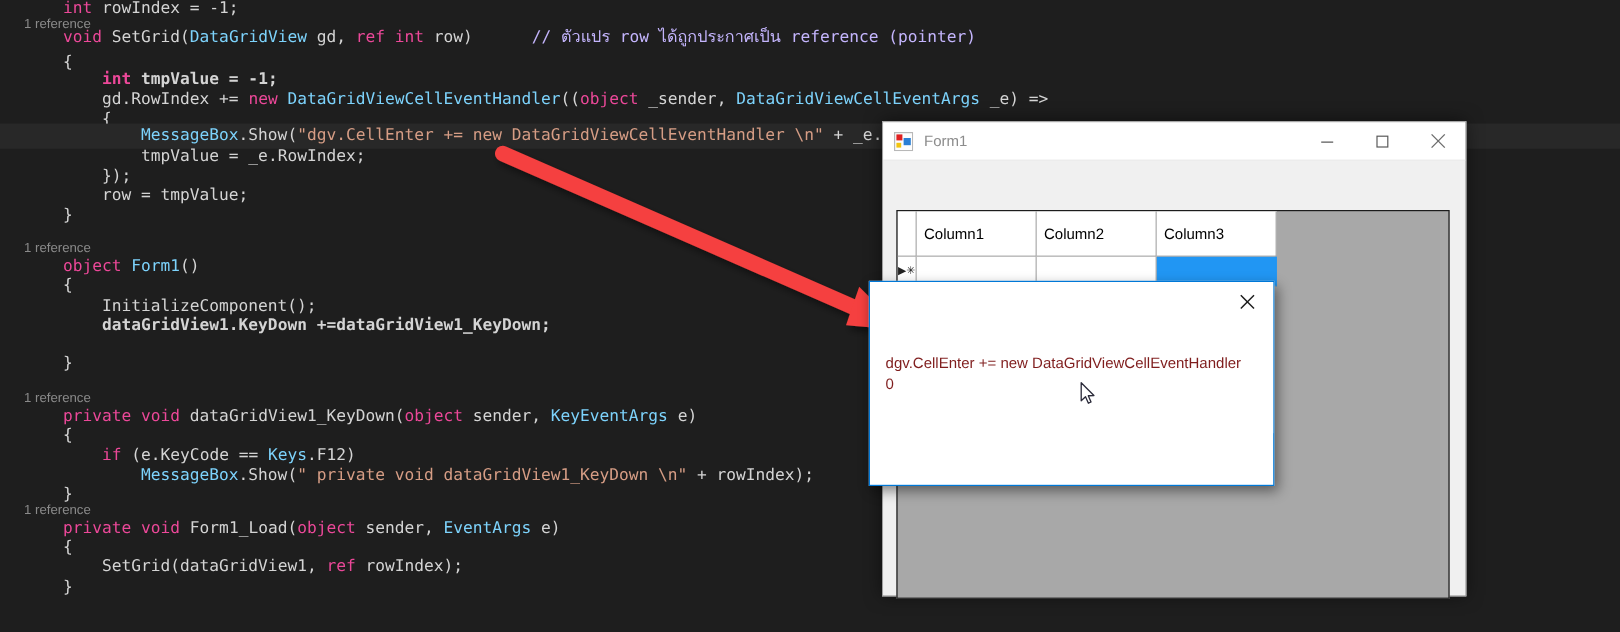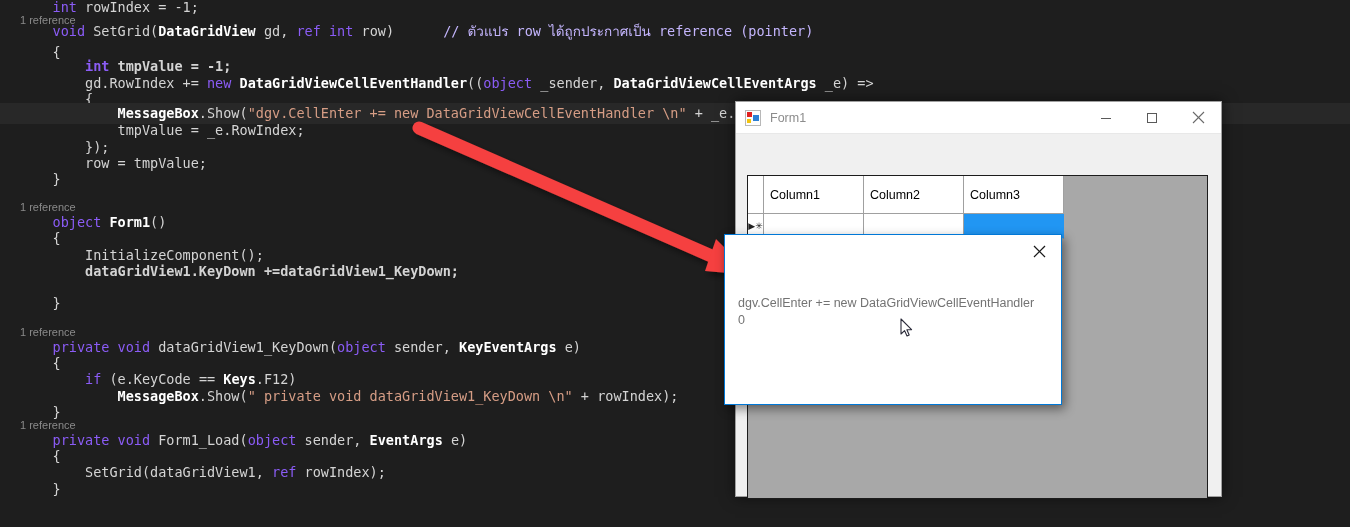--- a/index.html
+++ b/index.html
@@ -25,22 +25,22 @@
     padding-left:20px;
     box-sizing:border-box;
   }
   .code-line.hl{background:#282828;}
   .ref-line{
     position:absolute;left:0;width:1350px;height:16px;line-height:16px;
     font-family:"Liberation Sans","DejaVu Sans",sans-serif;
     font-size:11px;color:#8a8a8a;padding-left:20px;
     box-sizing:border-box;white-space:pre;
   }
-  .kw{color:#8b5cf6;}      
-  .ty{color:#ffffff;font-weight:bold;}      
+  .kw{color:#ec4899;}      
+  .ty{color:#7dd3fc;}      
   .st{color:#d69d85;}      
   .cm{color:#c4b5fd;margin-left:41px;}      
   .pl{color:#d4d4d4;}
 
   
   #arrow{position:absolute;left:0;top:0;width:1350px;height:527px;pointer-events:none;}
 
   
   #form1{
     position:absolute;left:735px;top:101px;width:485px;height:394px;
@@ -102,21 +102,21 @@
   #msgbox-titlebar{height:34px;position:relative;background:#ffffff;}
   #msgbox-close{
     position:absolute;right:0;top:0;width:44px;height:32px;
     display:flex;align-items:center;justify-content:center;color:#202020;
   }
   #msgbox-content{
     position:absolute;left:0;top:34px;width:336px;height:92px;background:#fff;
   }
   #msgbox-text{
     position:absolute;left:13px;top:26px;width:310px;
-    font-size:12.5px;color:#737373;line-height:17px;
+    font-size:12.5px;color:#7f1d1d;line-height:17px;
   }
   #msgbox-footer{
     position:absolute;left:0;bottom:0;width:336px;height:43px;
     background:#f0f0f0;border-top:1px solid #f0f0f0;
   }
   #msgbox-ok{
     position:absolute;right:12px;top:7px;width:86px;height:28px;
     background:#e1e1e1;border:2px solid #0078d7;
     display:flex;align-items:center;justify-content:center;
     font-size:12.5px;color:#000;box-sizing:border-box;

